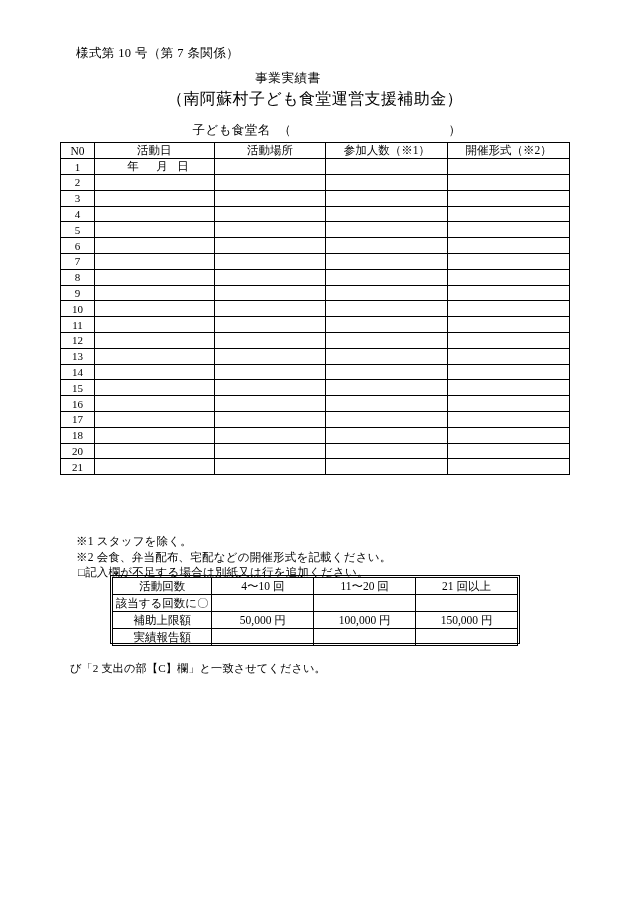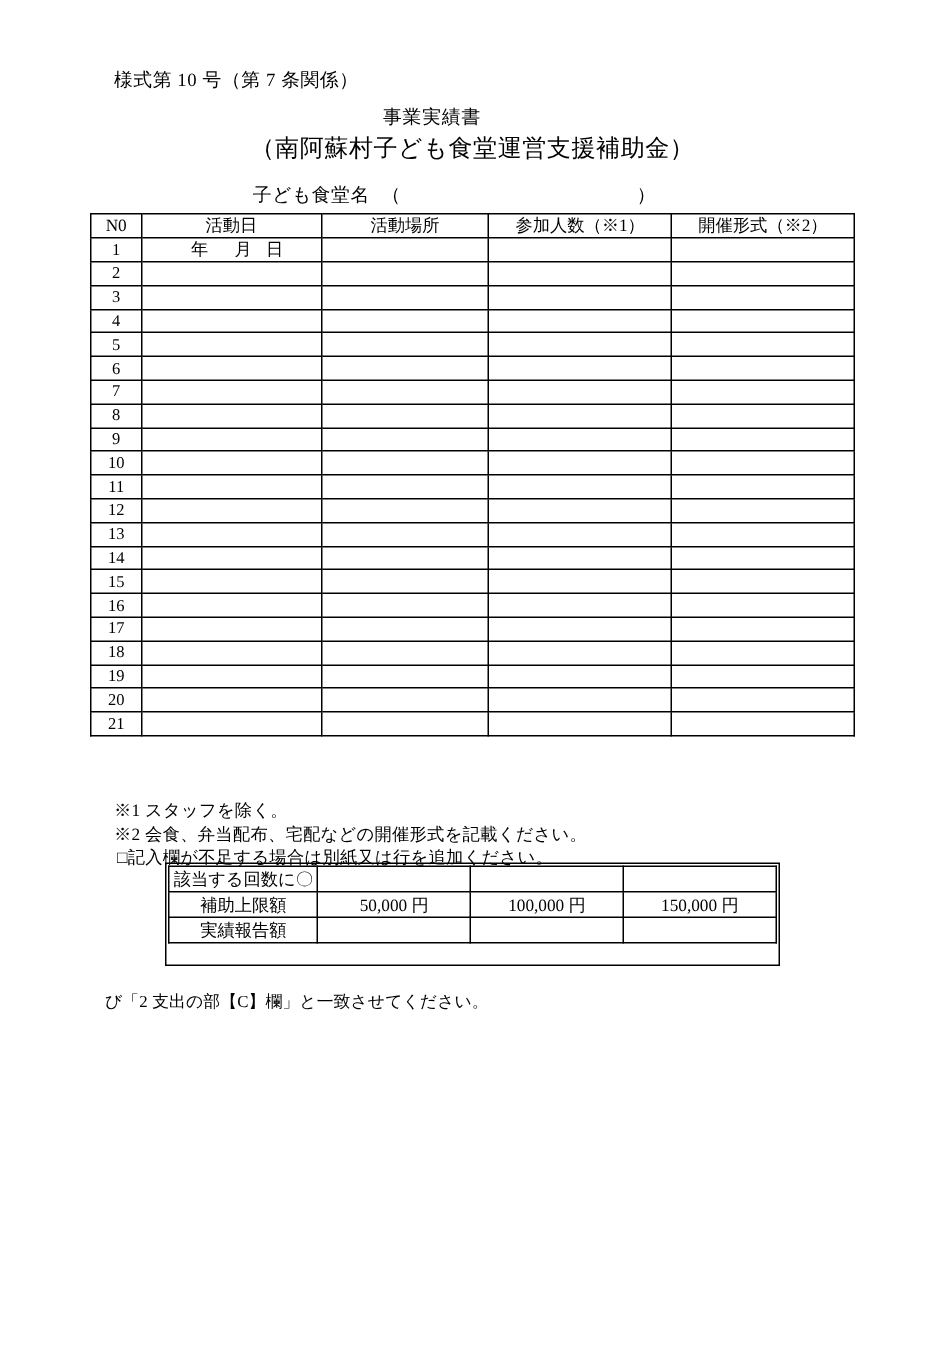--- a/index.html
+++ b/index.html
@@ -42,21 +42,21 @@
     position: absolute;
     left: 0;
     top: 89px;
     width: 630px;
     text-align: center;
     font-size: 16px;
     letter-spacing: 0.4px;
   }
   .kodomo-name {
     position: absolute;
-    left: 48px;
+    left: 72px;
     top: 122px;
     width: 510px;
     font-size: 12.5px;
     text-align: center;
     letter-spacing: 0.4px;
   }
   .kodomo-name .paren-open {
     margin-left: 8px;
   }
   .kodomo-name .paren-close {
@@ -314,27 +314,20 @@
         <td></td>
       </tr>
       <tr>
         <td class="no-cell">18</td>
         <td></td>
         <td></td>
         <td></td>
         <td></td>
       </tr>
       <tr>
-        <td class="no-cell">19</td>
-        <td></td>
-        <td></td>
-        <td></td>
-        <td></td>
-      </tr>
-      <tr>
         <td class="no-cell">20</td>
         <td></td>
         <td></td>
         <td></td>
         <td></td>
       </tr>
       <tr>
         <td class="no-cell">21</td>
         <td></td>
         <td></td>
@@ -347,20 +340,26 @@
   <div class="notes">
     <div>※1 スタッフを除く。</div>
     <div>※2 会食、弁当配布、宅配などの開催形式を記載ください。</div>
     <div class="n3">□記入欄が不足する場合は別紙又は行を追加ください。</div>
   </div>
 
   <div class="summary-outer"></div>
   <table class="summary">
     <tbody>
       <tr>
+        <td class="label">活動回数</td>
+        <td class="val">4〜10 回</td>
+        <td class="val">11〜20 回</td>
+        <td class="val">21 回以上</td>
+      </tr>
+      <tr>
         <td class="label">該当する回数に〇</td>
         <td class="val"></td>
         <td class="val"></td>
         <td class="val"></td>
       </tr>
       <tr>
         <td class="label">補助上限額</td>
         <td class="val">50,000 円</td>
         <td class="val">100,000 円</td>
         <td class="val">150,000 円</td>

